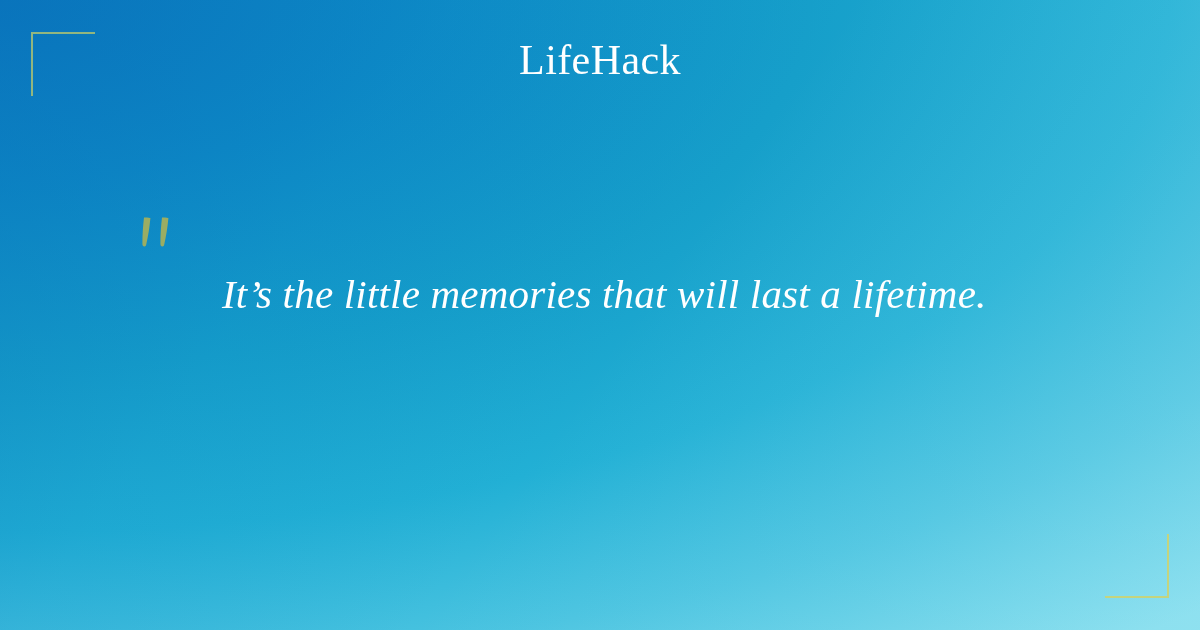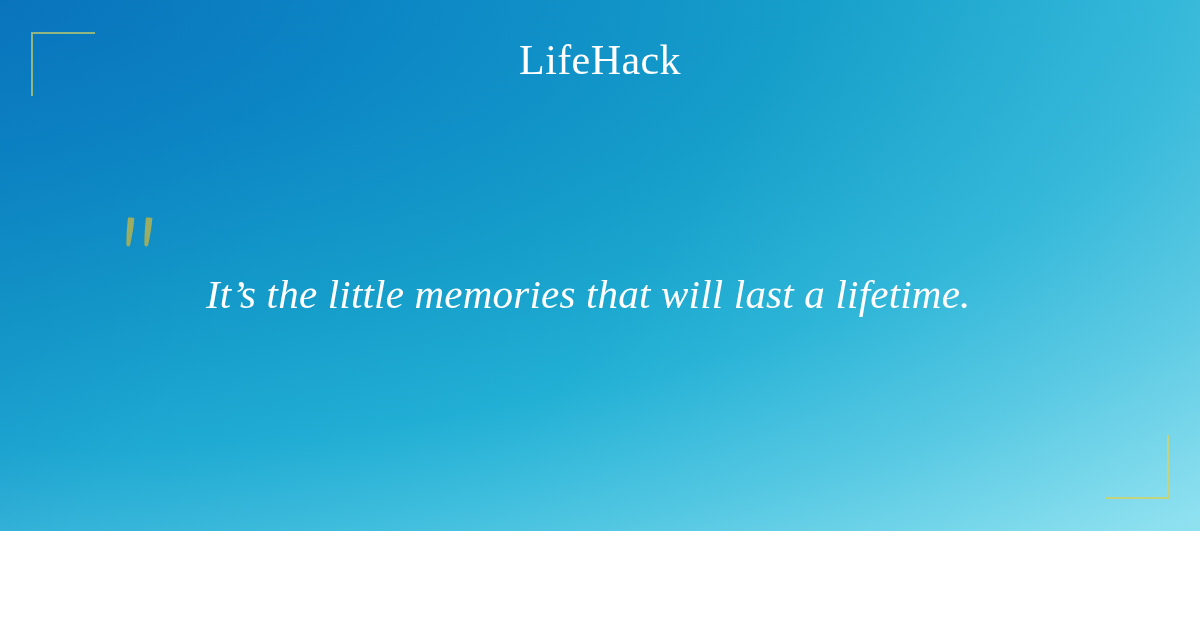--- a/index.html
+++ b/index.html
@@ -9,21 +9,21 @@
   body {
     width: 1200px;
     height: 630px;
     overflow: hidden;
     font-family: "Liberation Serif", serif;
   }
 
   #canvas {
     position: relative;
     width: 1200px;
-    height: 531px;
+    height: 630px;
     background:
       radial-gradient(ellipse 150% 130% at 0% 0%,
         #0a78bf 0%,
         #0d89c6 22%,
         #169fca 45%,
         #22b0d5 65%,
         #49c3e0 82%,
         #7fdced 100%);
     overflow: hidden;
   }
@@ -77,21 +77,21 @@
     bottom: 32px;
     right: 31px;
     border-bottom: 2px solid #c8d479;
     border-right: 2px solid #c8d479;
     opacity: 0.95;
   }
 
   
   .quote-block {
     position: absolute;
-    left: 120px;
+    left: 136px;
     top: 215px;
     width: 940px;
     z-index: 5;
   }
 
   .quote-mark {
     display: block;
     width: 44px;
     height: 46px;
     margin-left: 2px;

